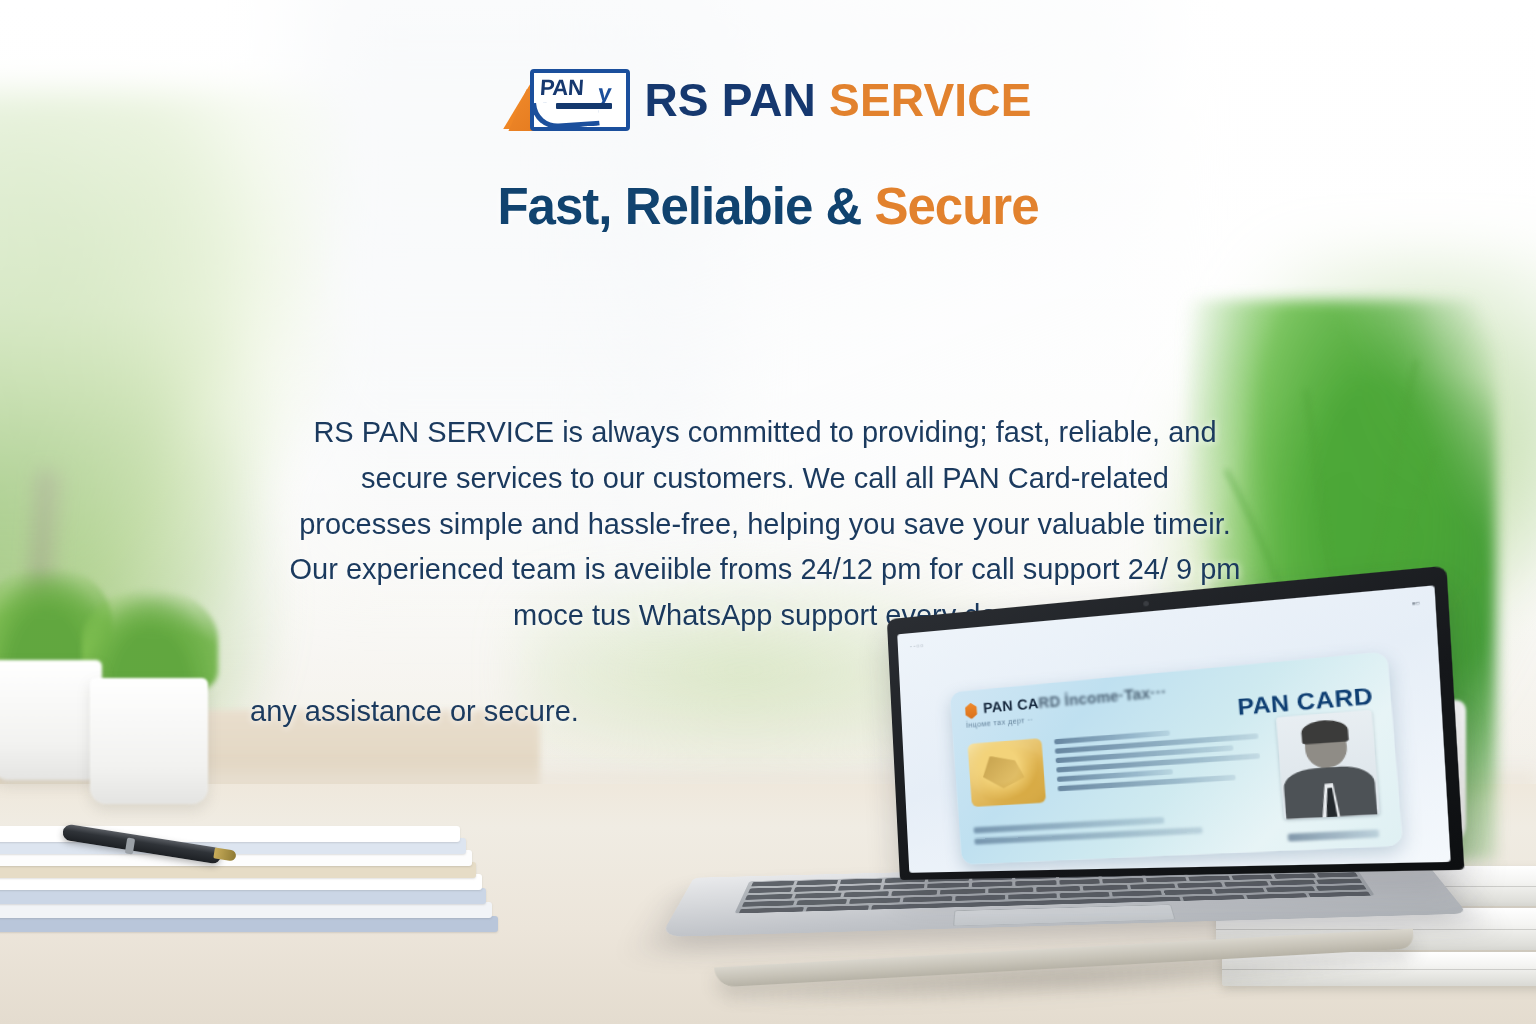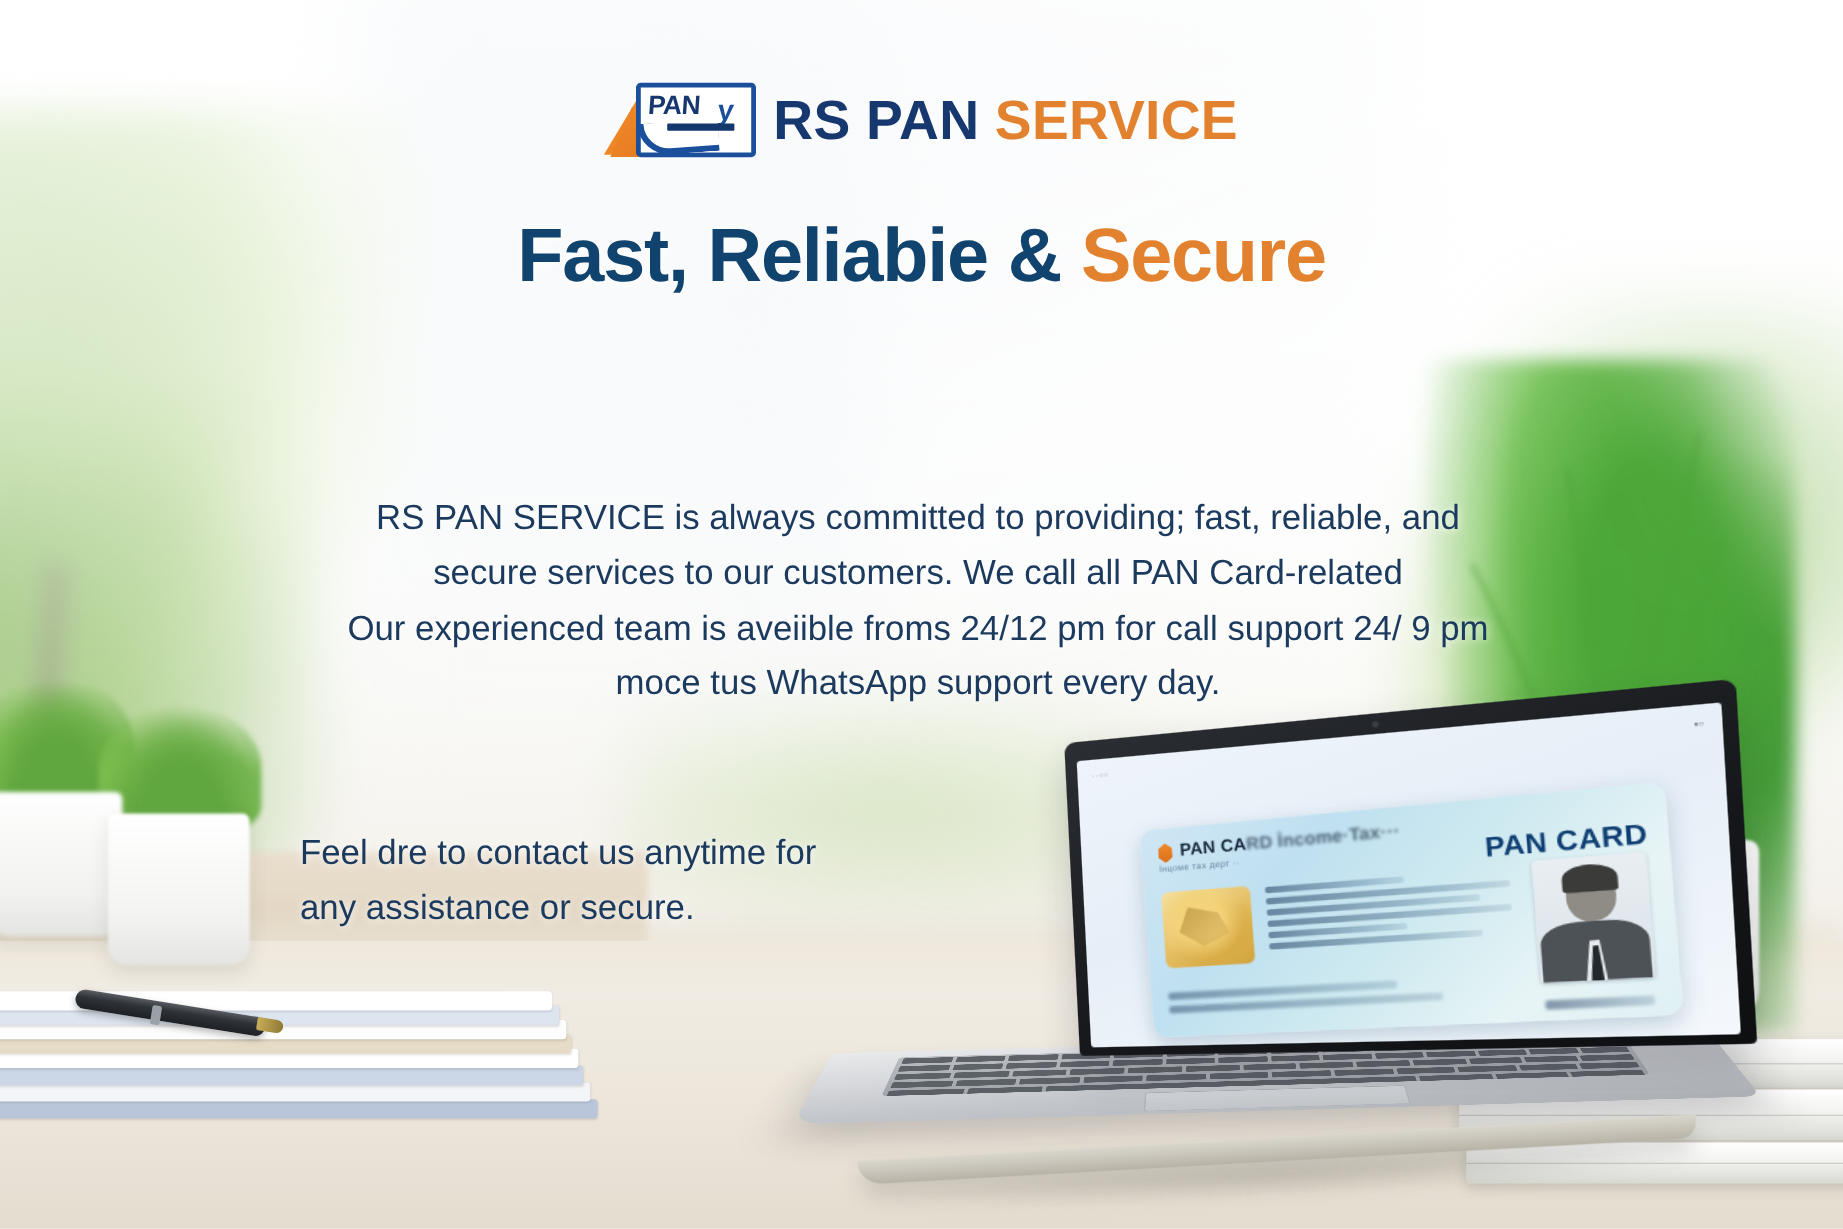--- a/index.html
+++ b/index.html
@@ -190,21 +190,21 @@
   .logo-bar{
     position:absolute;left:52px;top:36px;width:56px;height:6px;background:#14386d;border-radius:1px;
   }
   .brand{font-size:46px;font-weight:bold;letter-spacing:.2px;white-space:nowrap;}
   .brand .b-blue{color:#16386f;}
   .brand .b-orange{color:#e2822e;}
 
   
   .headline{
     position:absolute;left:0;right:0;top:178px;text-align:center;
-    font-size:63px;font-weight:bold;line-height:1.14;letter-spacing:-1px;
+    font-size:51px;font-weight:bold;line-height:1.14;letter-spacing:-1px;
     font-family:"Liberation Sans",sans-serif;
     text-shadow:0 2px 10px rgba(255,255,255,.85);
   }
   .hl-blue{color:#11436f;}
   .hl-orange{color:#e2822e;}
 
   
   .body-copy{
     position:absolute;left:190px;top:410px;width:1150px;text-align:center;
     color:#1b3a5e;font-size:29px;line-height:1.58;font-weight:400;
@@ -432,26 +432,26 @@
 
   <div class="headline">
     <div>
       <span class="hl-blue">Fast, Reliabie &amp;</span><span class="hl-orange"> Secure</span>
     </div>
   </div>
 
   <div class="body-copy">
     <p>RS PAN SERVICE is always committed to providing; fast, reliable, and</p>
     <p>secure services to our customers. We call all PAN Card-related</p>
+    <p>processes simple and hassle-free, helping you save your valuable timeir.</p>
     <p>Our experienced team is aveiible froms 24/12 pm for call support 24/ 9 pm</p>
     <p>moce tus WhatsApp support every day.</p>
   </div>
 
   <div class="closing">
-    <p>Feel dre to contact us anytime for</p>
     <p>any assistance or secure.</p>
   </div>
 
   <div class="laptop">
     <div class="shadow-pool"></div>
     <div class="base">
       <div class="kb">
         <div class="kb-row">
             <span class="key"></span>
             <span class="key"></span>

